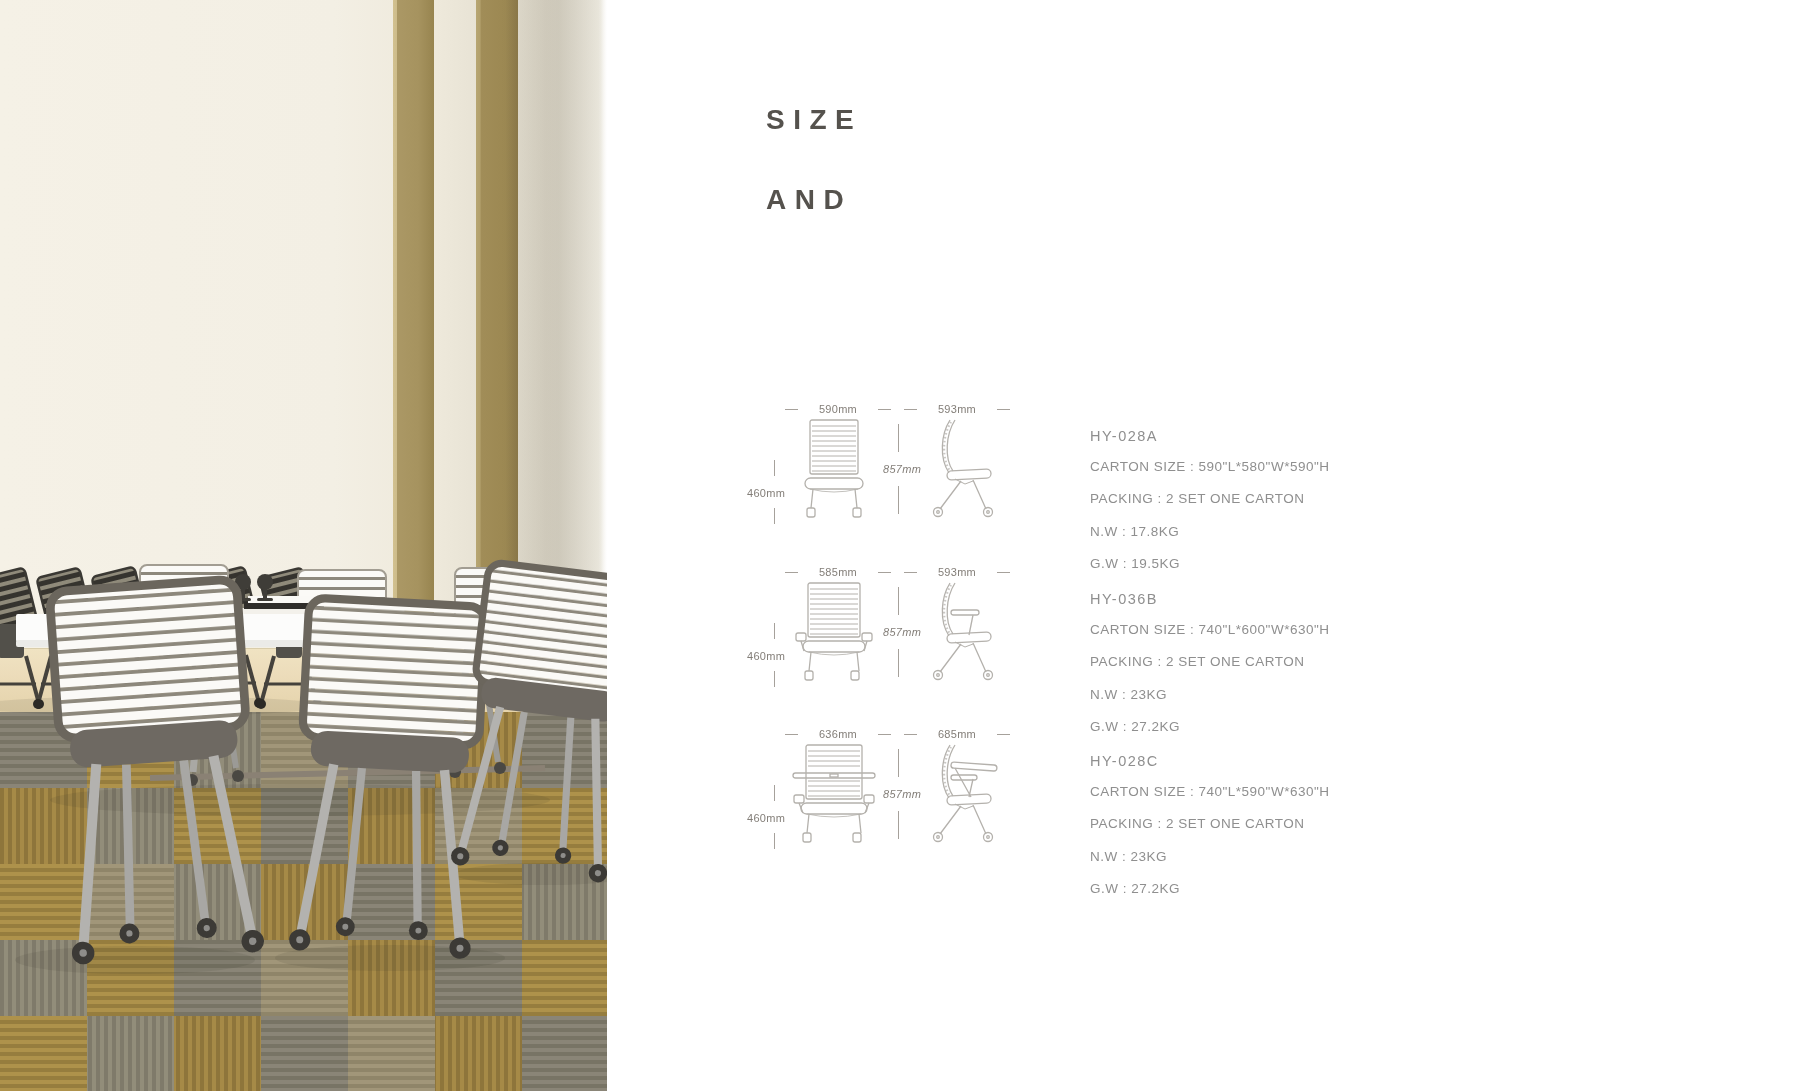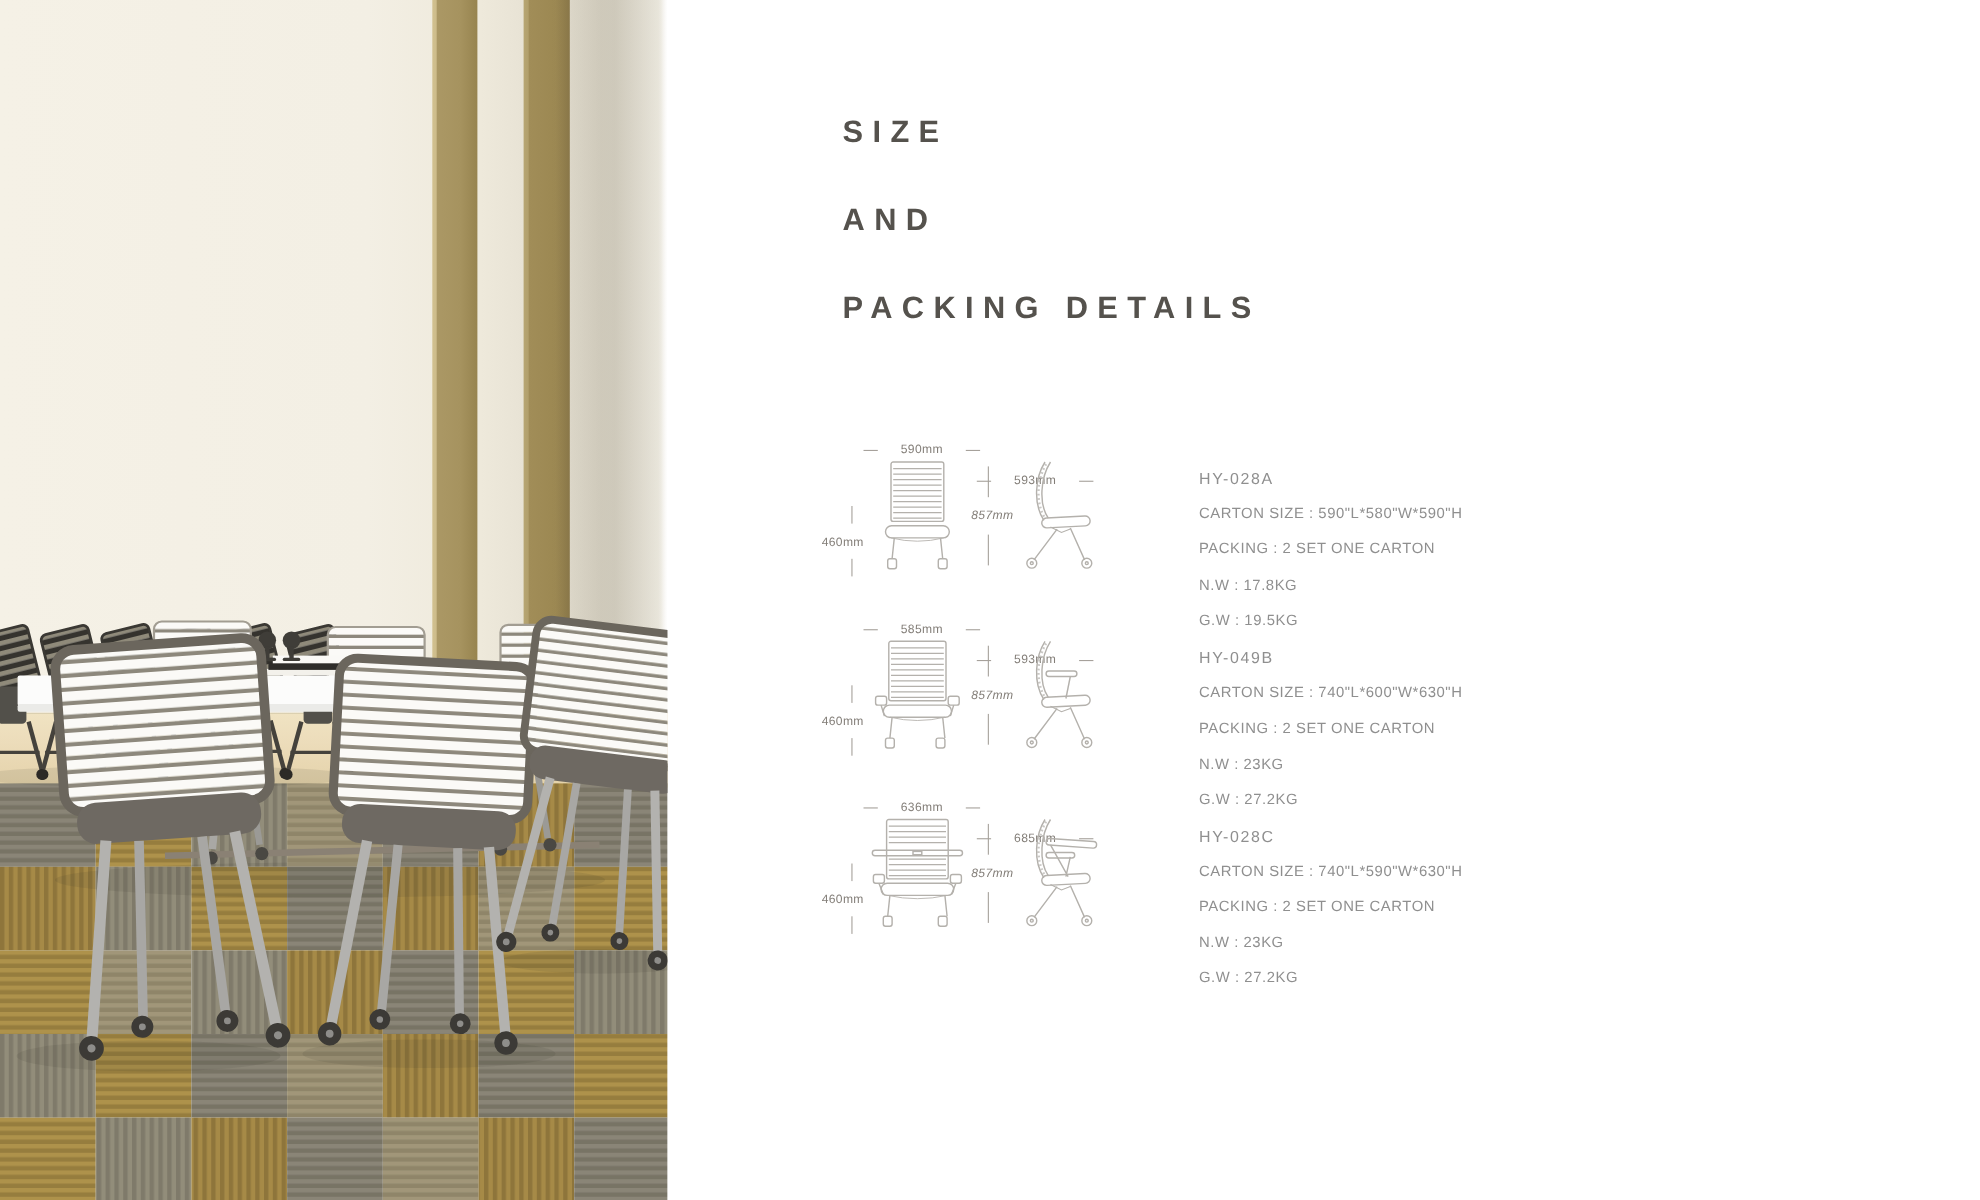--- a/index.html
+++ b/index.html
@@ -24,21 +24,21 @@
   #furniture{position:absolute;left:0;top:0;width:607px;height:1091px;}
 
   
   .title{position:absolute;left:766px;top:100px;color:var(--title-text,#55524d);
          font-size:28px;font-weight:700;letter-spacing:8.5px;line-height:40px;white-space:pre;}
   .product-row{position:absolute;left:745px;width:760px;height:152px;}
   .dim-label{position:absolute;color:var(--dim-text,#837e78);font-size:11px;line-height:14px;
              letter-spacing:0.3px;white-space:nowrap;}
   .dim-top{top:6px;width:110px;display:flex;align-items:center;justify-content:center;gap:21px;}
   .dim-top.front{left:38px;}
-  .dim-top.side{left:141px;margin-top:28px;}
+  .dim-top.side{left:157px;}
   .dash-h{display:inline-block;width:13px;height:1px;background:#a6a19b;}
   .dash-v{position:absolute;width:1px;background:#a6a19b;}
   .dim-seat{left:2px;top:90px;width:44px;text-align:left;}
   .dim-height{left:138px;top:66px;font-style:italic;}
   .drawing{position:absolute;top:22px;}
   .drawing.front{left:45px;}
   .drawing.side{left:170px;}
   .product-info{position:absolute;left:345px;top:0;width:420px;}
   .product-code{position:absolute;top:32px;color:var(--spec-text,#8a8a8a);
                 font-size:14.5px;letter-spacing:1.5px;}
@@ -219,21 +219,21 @@
       <g>
         <use href="#fchair" transform="translate(62,585) scale(1.25) rotate(-4 75 150)"></use>
         <use href="#fchair" transform="translate(300,602) scale(1.18) rotate(3 75 150)"></use>
         <use href="#fchair" transform="translate(470,570) scale(1.02) rotate(7 75 150)"></use>
       </g>
     </svg>
   </div>
 
   <div class="title"><span>SIZE</span><br>
 <span>AND</span><br>
-<span>PACKING DETAILS</span></div>
+</div>
 
   <div class="product-row" style="top:396px">
     <div class="dim-label dim-top front">
       <span class="dash-h"></span>
       <span>590mm</span>
       <span class="dash-h"></span>
     </div>
     <div class="dim-label dim-top side">
       <span class="dash-h"></span>
       <span>593mm</span>
@@ -326,21 +326,21 @@
     </svg>
 
     <div class="dim-label dim-seat">460mm</div>
     <div class="dash-v" style="left:29px;top:64px;height:16px"></div>
     <div class="dash-v" style="left:29px;top:112px;height:16px"></div>
     <div class="dim-label dim-height">857mm</div>
     <div class="dash-v" style="left:153px;top:28px;height:28px"></div>
     <div class="dash-v" style="left:153px;top:90px;height:28px"></div>
 
     <div class="product-info">
-      <div class="product-code">HY-049B</div>
+      <div class="product-code">HY-036B</div>
       <div class="spec-lines"><span>CARTON SIZE : 740"L*600"W*630"H</span><br>
 <span>PACKING : 2 SET ONE CARTON</span><br>
 <span>N.W : 23KG</span><br>
 <span>G.W : 27.2KG</span></div>
     </div>
   </div>
 
   <div class="product-row" style="top:721px">
     <div class="dim-label dim-top front">
       <span class="dash-h"></span>

